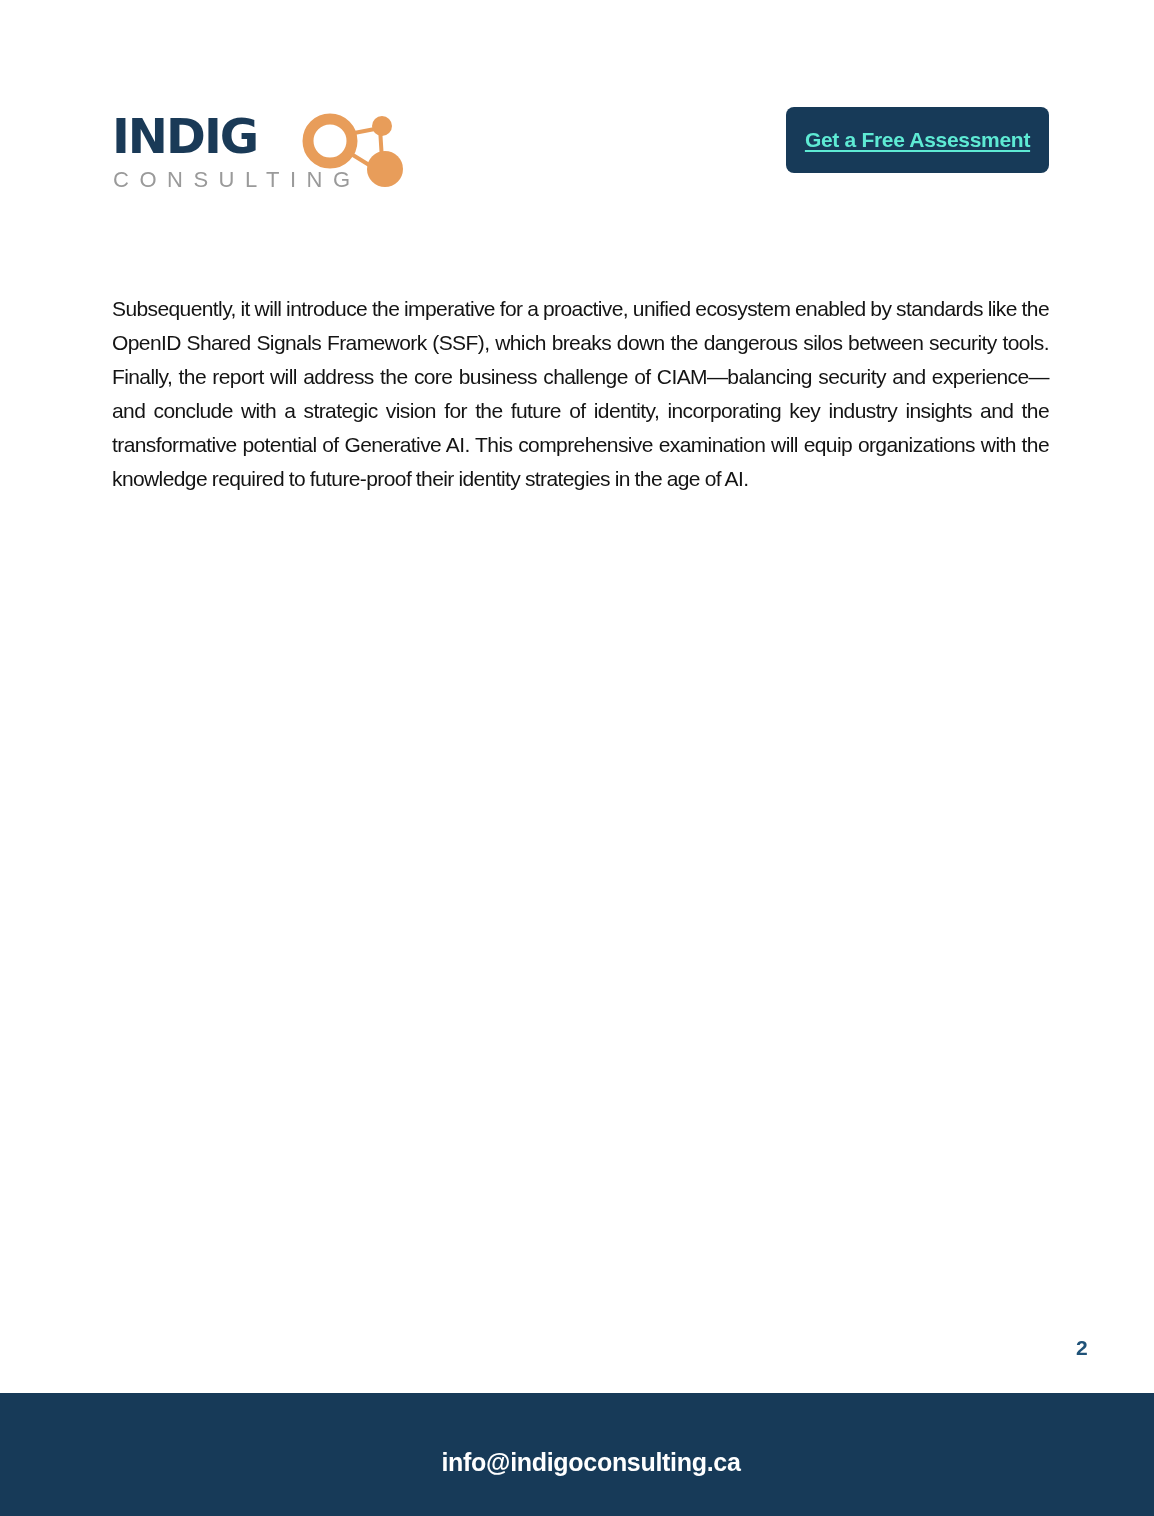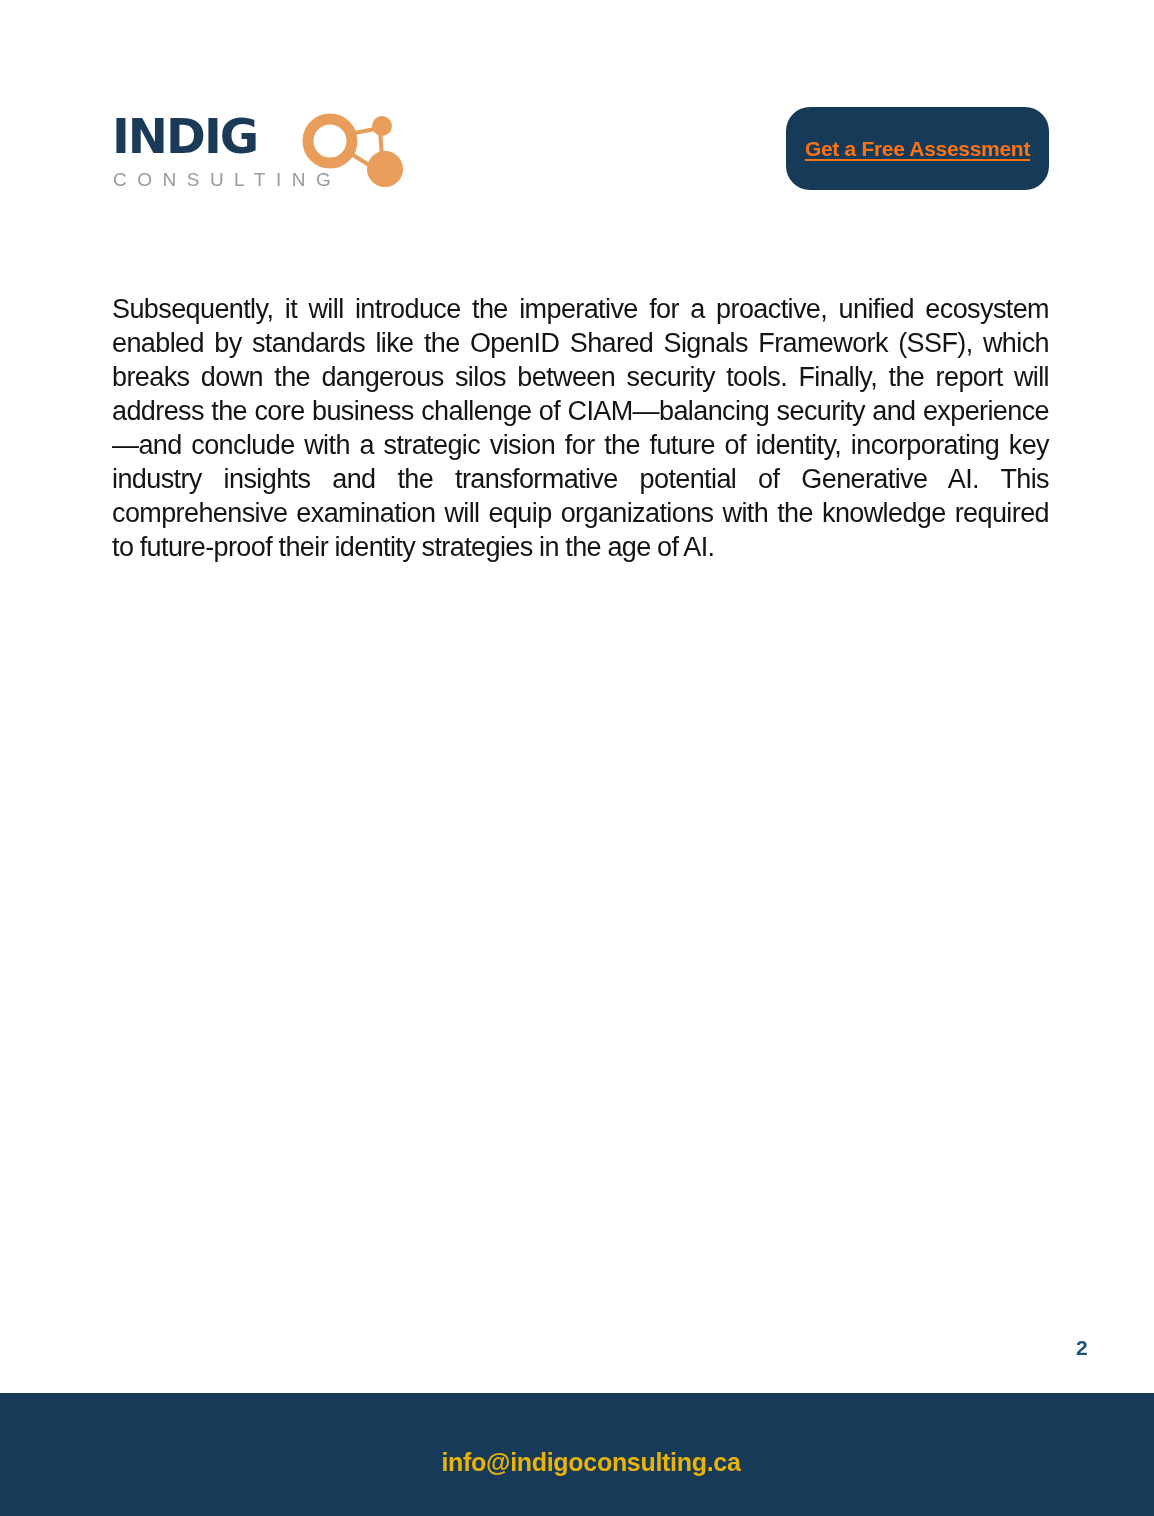--- a/index.html
+++ b/index.html
@@ -30,59 +30,59 @@
       font-size: 48px;
       letter-spacing: -2px;
       color: #1a3a57;
       line-height: 64px;
     }
     .logo-sub {
       position: absolute;
       left: 2px;
       top: 168px;
       font-family: "Liberation Sans", sans-serif;
-      font-size: 19px;
+      font-size: 22px;
       letter-spacing: 10.5px;
       color: #9a9a9a;
       line-height: 24px;
     }
     .logo-mark {
       position: absolute;
       left: 302px;
       top: 110px;
       width: 106px;
       height: 84px;
     }
     .cta {
       position: absolute;
       left: 786px;
       top: 107px;
       width: 263px;
-      height: 83px;
+      height: 66px;
       background: #173a58;
-      border-radius: 24px;
+      border-radius: 8px;
       display: flex;
       align-items: center;
       justify-content: center;
-      color: #f97316;
+      color: #5eead4;
       font-family: "Liberation Sans", sans-serif;
       font-weight: bold;
       font-size: 21px;
       text-decoration: underline;
       text-underline-offset: 3px;
       letter-spacing: -0.3px;
       cursor: pointer;
     }
     .body-text {
       position: absolute;
       left: 112px;
       top: 292px;
       width: 937px;
       font-family: "Liberation Sans", sans-serif;
-      font-size: 27px;
+      font-size: 21px;
       line-height: 34px;
       color: #141414;
       text-align: justify;
       letter-spacing: -0.6px;
       word-spacing: -0.5px;
       margin: 0;
     }
     .page-number {
       position: absolute;
       left: 1076px;
@@ -102,21 +102,21 @@
     }
     .footer-email {
       position: absolute;
       left: 0;
       right: 0;
       top: 55px;
       text-align: center;
       font-family: "Liberation Sans", sans-serif;
       font-weight: bold;
       font-size: 25px;
-      color: #eab308;
+      color: #ffffff;
       letter-spacing: -0.3px;
       padding-left: 28px;
     }
   </style>
 </head>
 <body>
 
 <div class="logo">
   <div class="logo-word">INDIG</div>
 </div>

